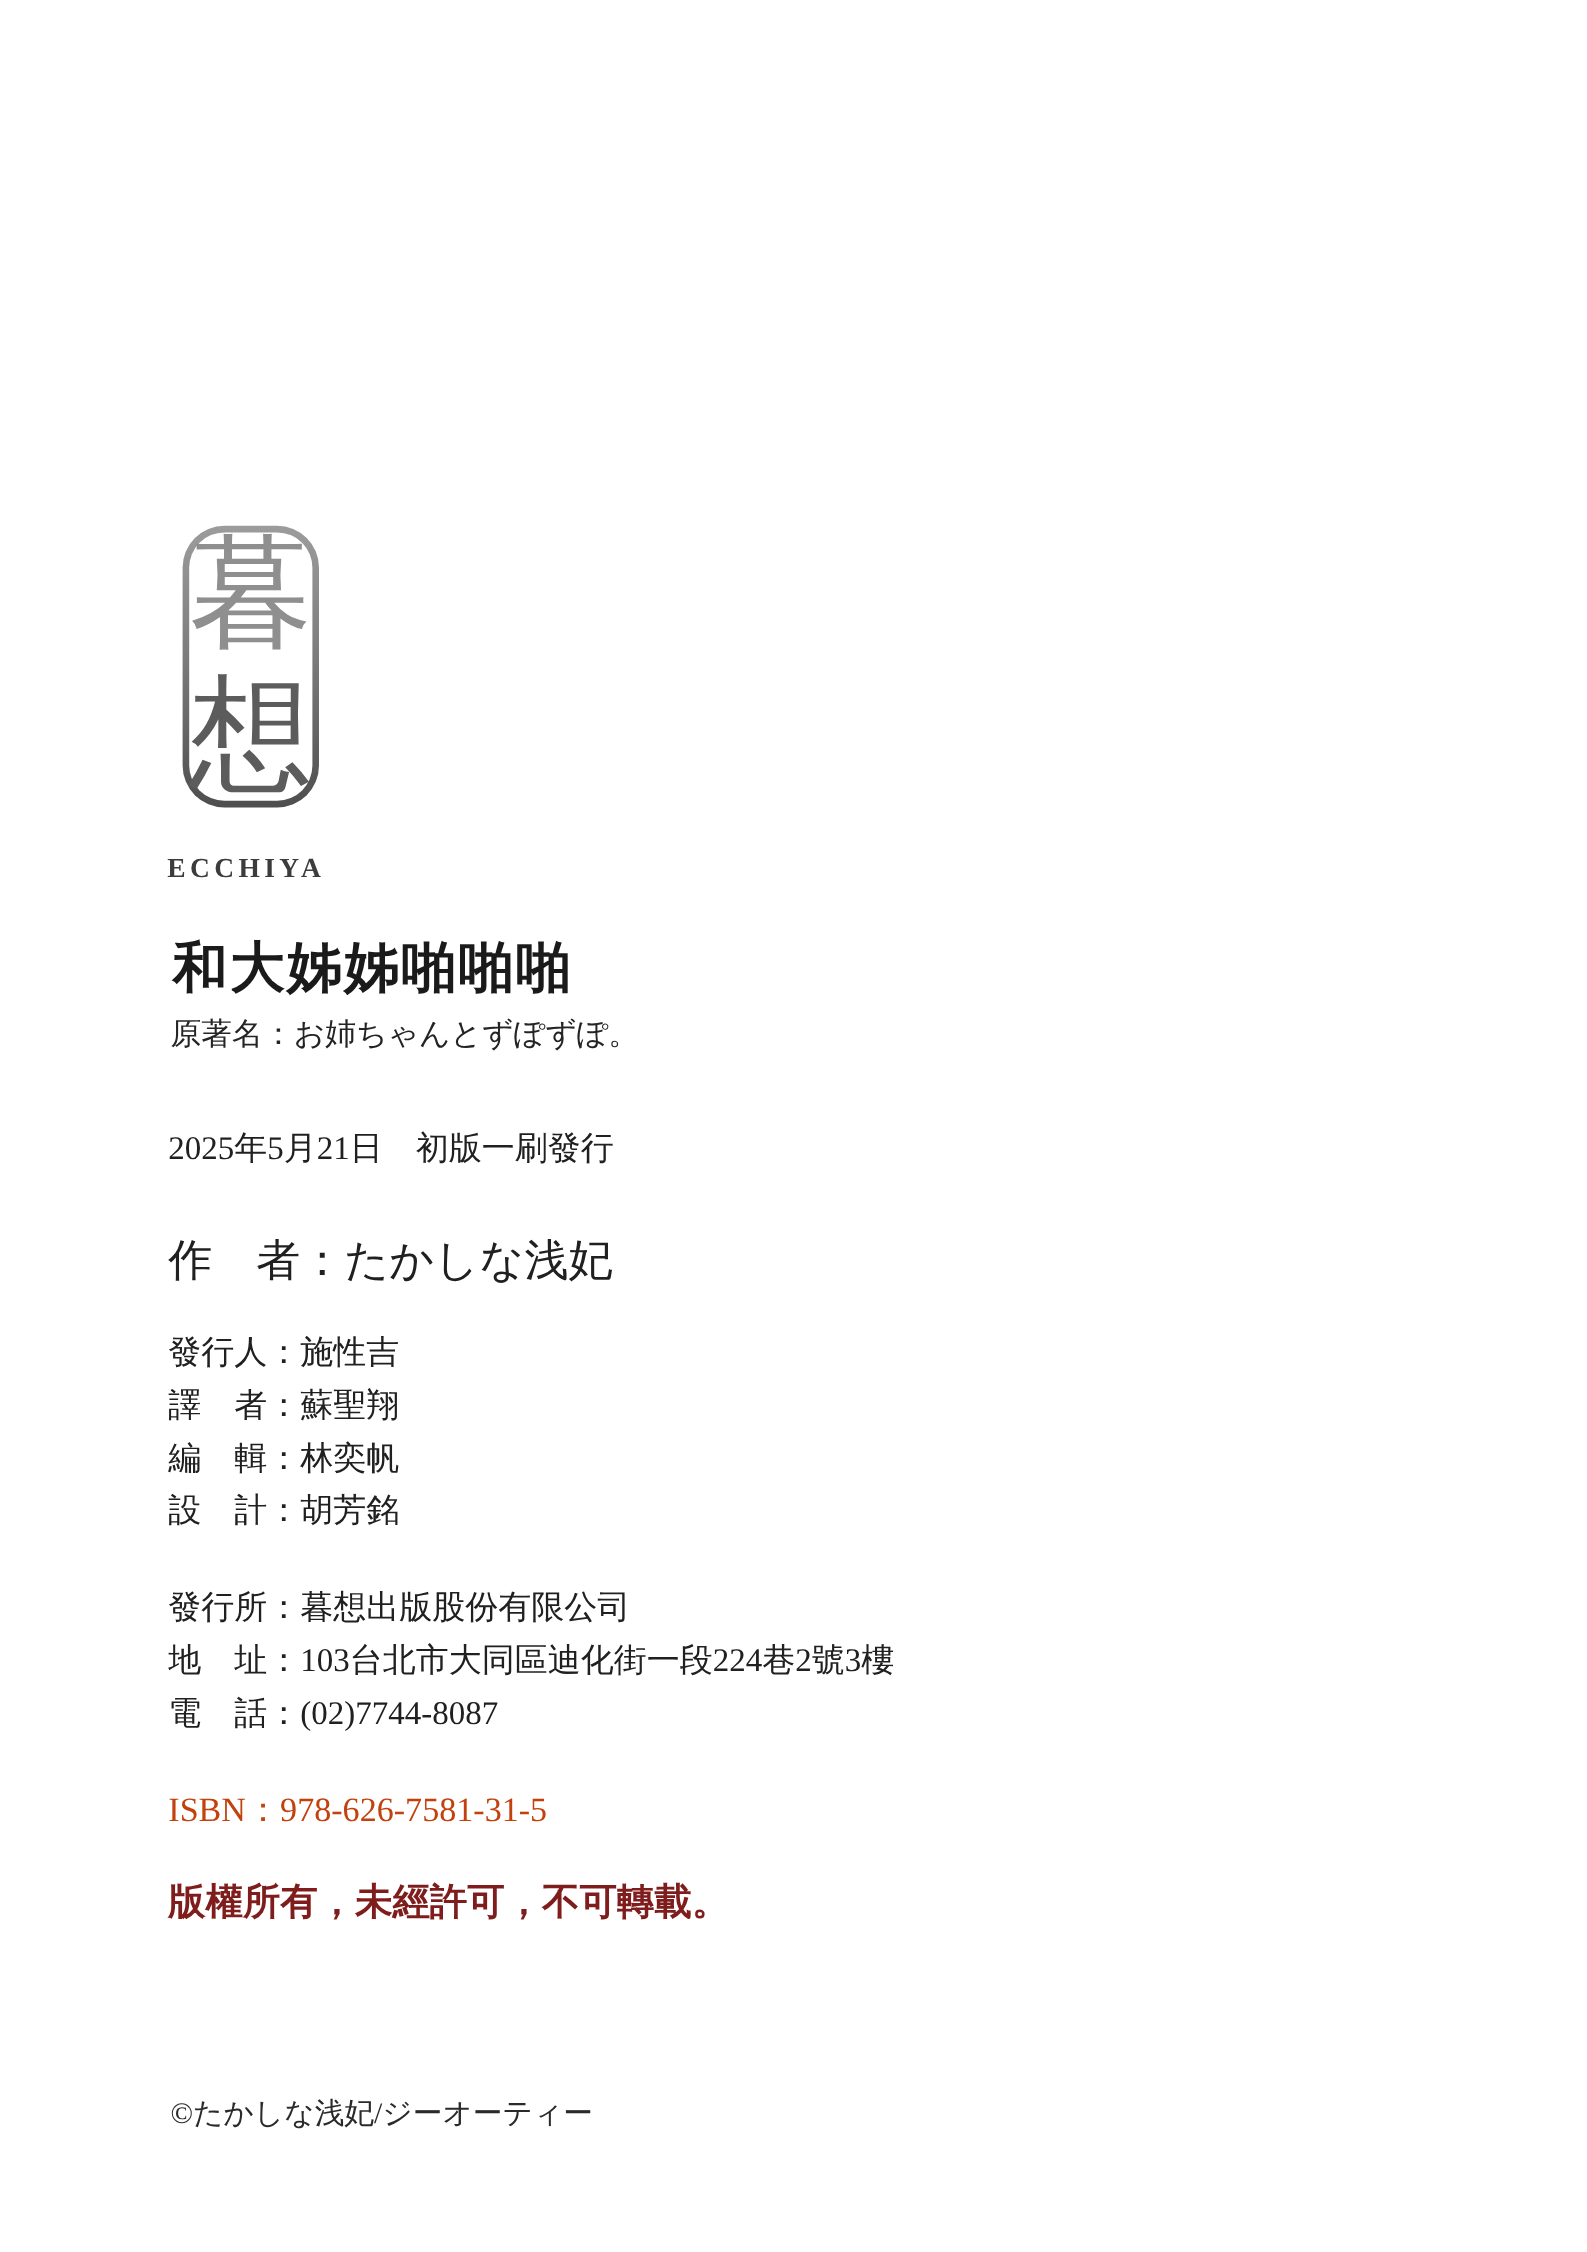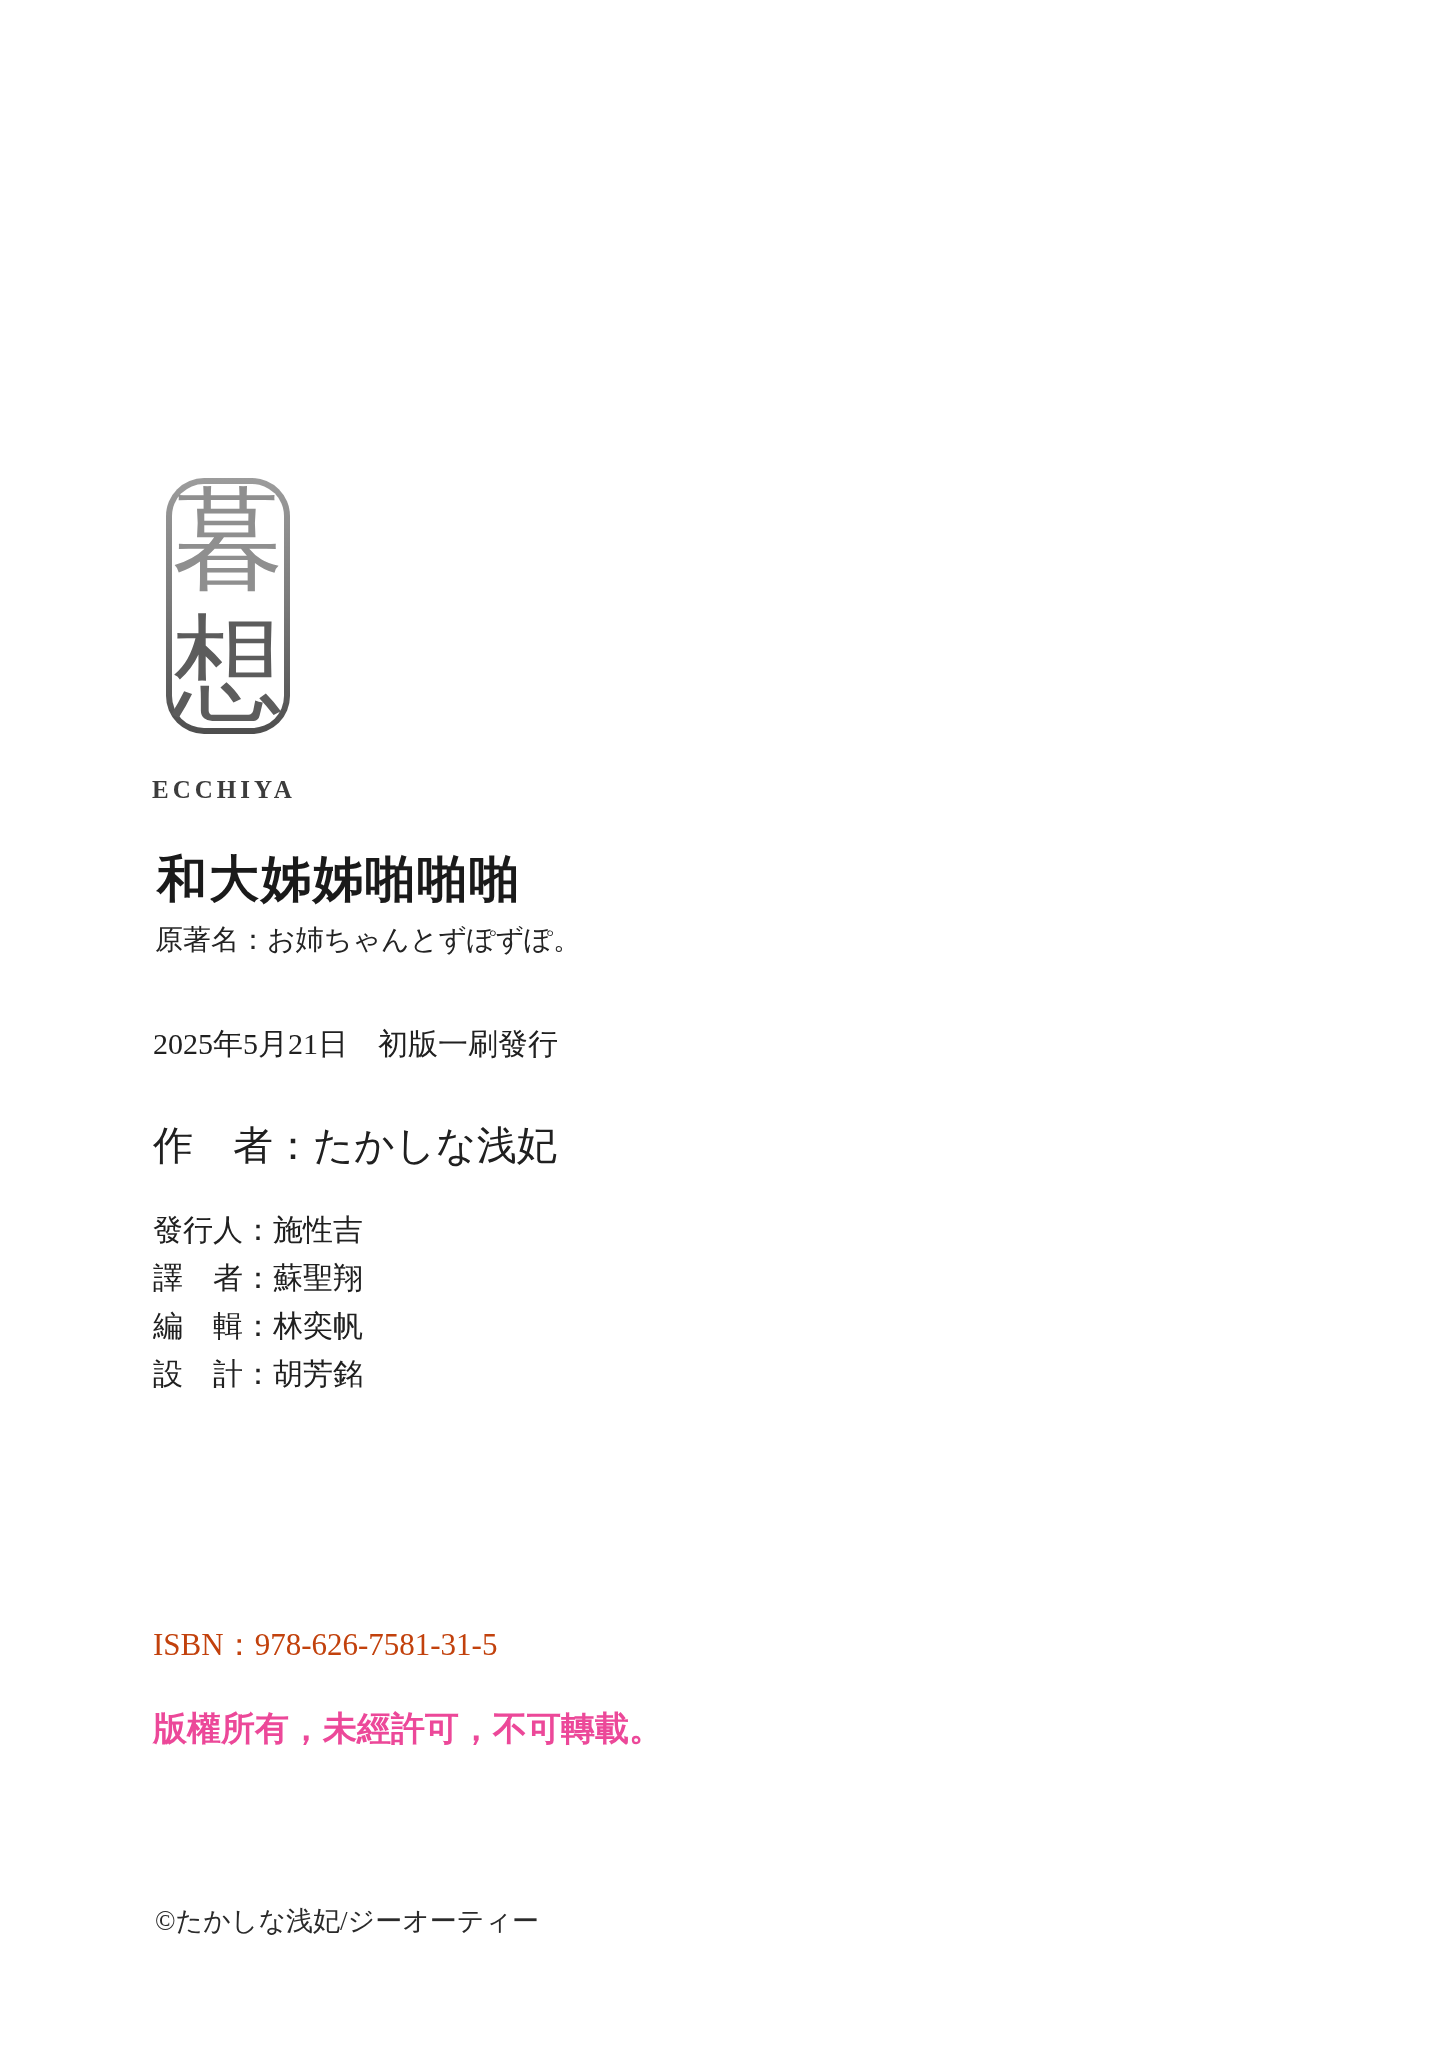--- a/index.html
+++ b/index.html
@@ -114,21 +114,21 @@
     top: 1624px;
     font-size: 31px;
     color: #c2410c;
   }
   .rights-line {
     position: absolute;
     left: 153px;
     top: 1706px;
     font-size: 34px;
     font-weight: 700;
-    color: #ec4899;
+    color: #7f1d1d;
   }
   .footer-line {
     position: absolute;
     left: 155px;
     top: 1866px;
     font-size: 27px;
     color: #2a2a2a;
     margin-top: 37px;
   }
 </style>
@@ -153,20 +153,25 @@
 
   <div class="author-line">作　者：たかしな浅妃</div>
 
   <div class="credits-block">
     <div>發行人：施性吉</div>
     <div>譯　者：蘇聖翔</div>
     <div>編　輯：林奕帆</div>
     <div>設　計：胡芳銘</div>
   </div>
 
+  <div class="publisher-block">
+    <div>發行所：暮想出版股份有限公司</div>
+    <div>地　址：103台北市大同區迪化街一段224巷2號3樓</div>
+    <div>電　話：(02)7744-8087</div>
+  </div>
 
   <div class="isbn-line">ISBN：978-626-7581-31-5</div>
 
   <div class="rights-line">版權所有，未經許可，不可轉載。</div>
 
   <div class="footer-line">©たかしな浅妃/ジーオーティー</div>
 
 </div>
 
 </body></html>

